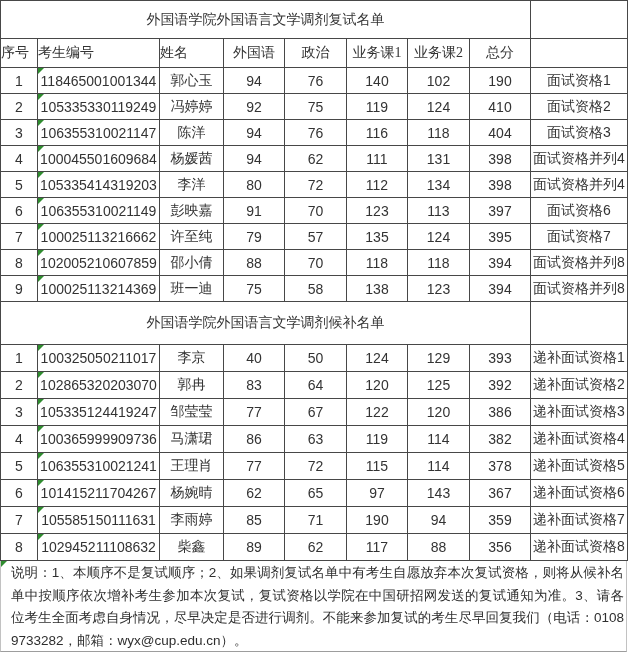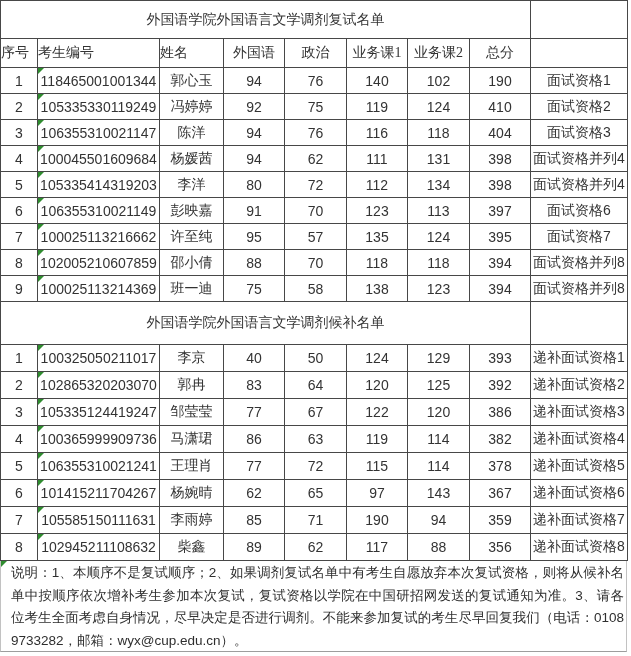--- a/index.html
+++ b/index.html
@@ -121,21 +121,21 @@
           <td class="c-center">70</td>
           <td class="c-center">123</td>
           <td class="c-center">113</td>
           <td class="c-center">397</td>
           <td class="c-left">面试资格6</td>
         </tr>
         <tr class="t1-row">
           <td class="c-center">7</td>
           <td class="c-left"><span class="tri"></span>100025113216662</td>
           <td class="c-left">许至纯</td>
-          <td class="c-center">95</td>
+          <td class="c-center">79</td>
           <td class="c-center">57</td>
           <td class="c-center">135</td>
           <td class="c-center">124</td>
           <td class="c-center">395</td>
           <td class="c-left">面试资格7</td>
         </tr>
         <tr class="t1-row">
           <td class="c-center">8</td>
           <td class="c-left"><span class="tri"></span>102005210607859</td>
           <td class="c-left">邵小倩</td>

